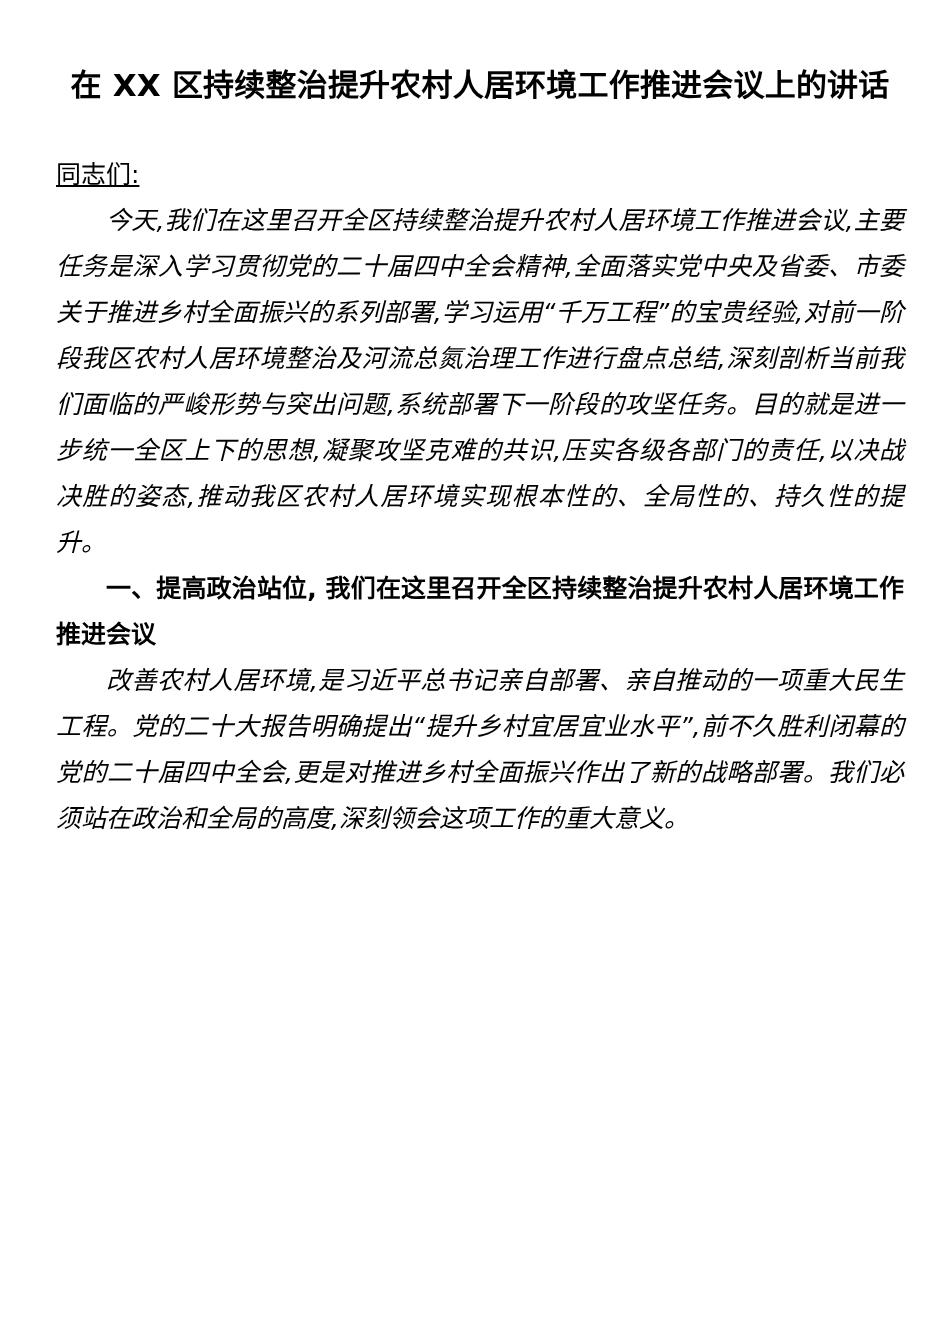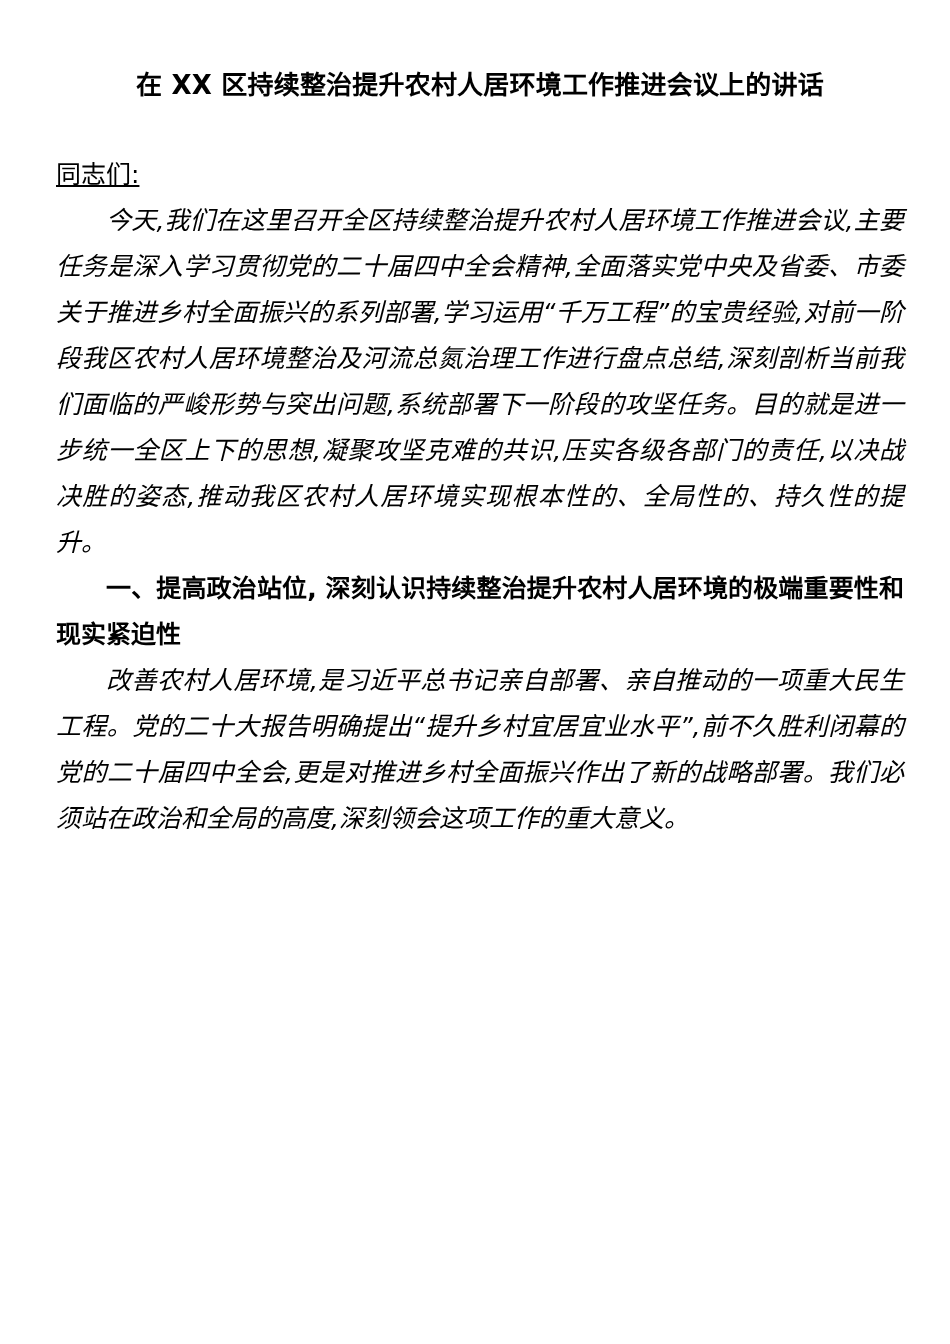--- a/index.html
+++ b/index.html
@@ -18,21 +18,21 @@
   }
   .page {
     box-sizing: border-box;
     width: 950px;
     height: 1344px;
     padding: 56px 46px 40px 56px;
     background: #ffffff;
     position: relative;
   }
   .doc-title {
-    font-size: 26px;
+    font-size: 31px;
     font-weight: 600;
     line-height: 46px;
     text-align: center;
     letter-spacing: 0.2px;
     margin: 6px 0 0 0;
     padding: 0 4px;
     word-break: break-all;
   }
   .body-block {
     margin-top: 44px;
@@ -68,18 +68,18 @@
 
   <h1 class="doc-title">在 XX 区持续整治提升农村人居环境工作推进会议上的讲话</h1>
 
   <div class="body-block">
 
     <p class="para salutation">同志们:</p>
 
     <p class="para indent">今天,我们在这里召开全区持续整治提升农村人居环境工作推进会议,主要任务是深入学习贯彻党的二十届四中全会精神,全面落实党中央及省委、市委关于推进乡村全面振兴的系列部署,学习运用“千万工程”的宝贵经验,对前一阶段我区农村人居环境整治及河流总氮治理工作进行盘点总结,深刻剖析当前我们面临的严峻形势与突出问题,系统部署下一阶段的攻坚任务。目的就是进一步统一全区上下的思想,凝聚攻坚克难的共识,压实各级各部门的责任,以决战决胜的姿态,推动我区农村人居环境实现根本性的、全局性的、持久性的提升。</p>
 
 
-    <p class="para heading">一、提高政治站位, 深刻认识持续整治提升农村人居环境的极端重要性和现实紧迫性</p>
+    <p class="para heading">一、提高政治站位, 我们在这里召开全区持续整治提升农村人居环境工作推进会议</p>
 
     <p class="para indent">改善农村人居环境,是习近平总书记亲自部署、亲自推动的一项重大民生工程。党的二十大报告明确提出“提升乡村宜居宜业水平”,前不久胜利闭幕的党的二十届四中全会,更是对推进乡村全面振兴作出了新的战略部署。我们必须站在政治和全局的高度,深刻领会这项工作的重大意义。</p>
 
   </div>
 </div>
 
 </body></html>

